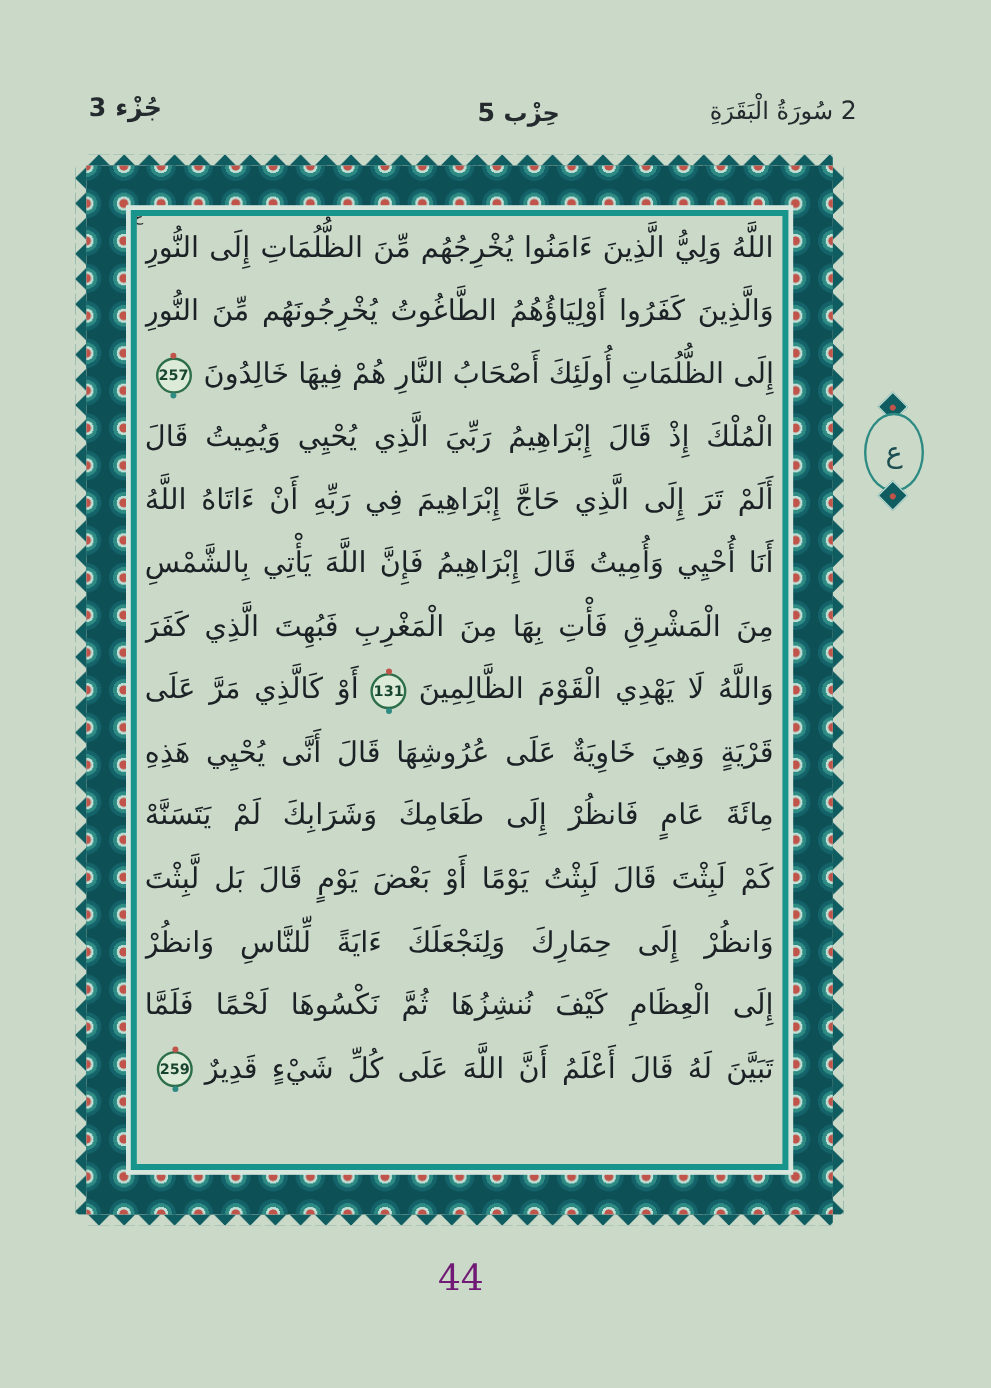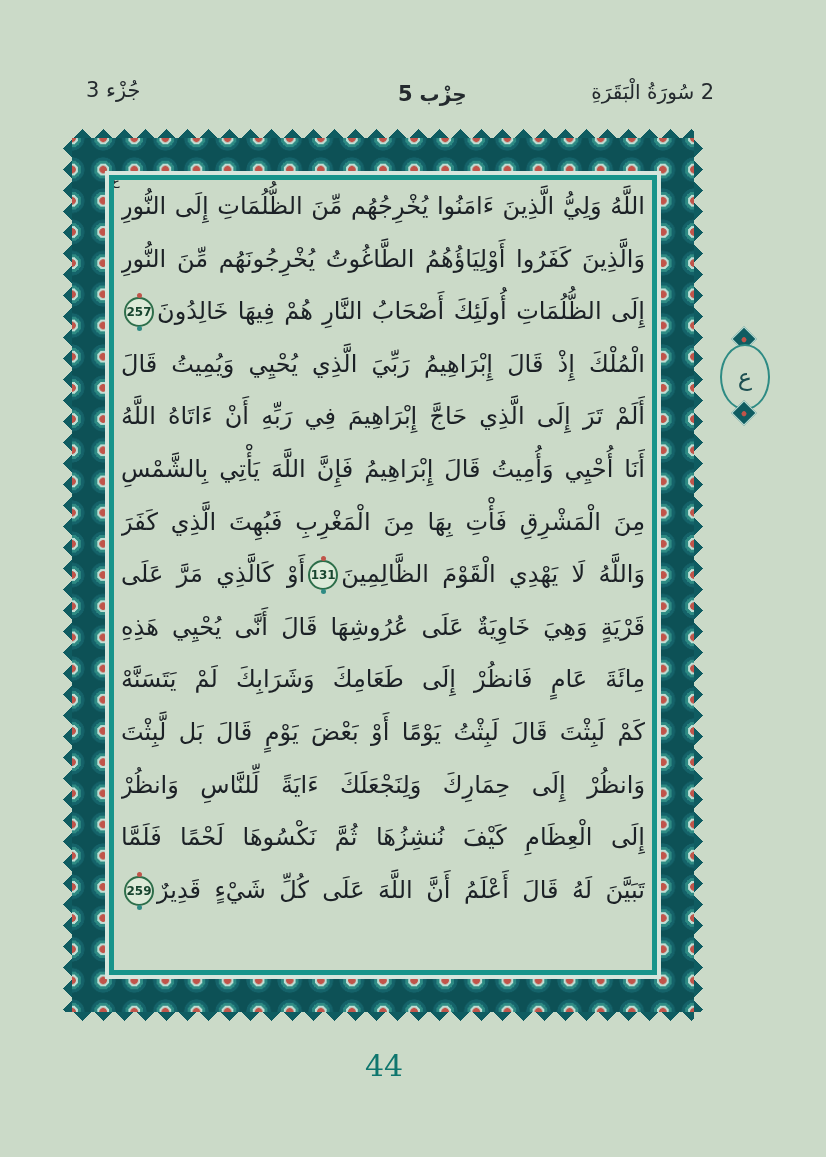--- a/index.html
+++ b/index.html
@@ -18,21 +18,21 @@
   }
   html,body{margin:0;padding:0;}
   body{background:var(--bg);font-family:"DejaVu Sans",sans-serif;}
   .page{position:relative;width:826px;height:1157px;background:var(--bg);overflow:hidden;}
 
   
   .hdr{position:absolute;color:#242a2e;white-space:nowrap;direction:rtl;}
   .hdr .num{font-size:21px;}
   .hdr-surah{right:112px;top:80px;font-size:20px;font-weight:normal;}
   .hdr-hizb{left:398px;top:82px;font-size:20px;font-weight:bold;}
-  .hdr-juz{left:86px;top:78px;font-size:21px;font-weight:normal;}
+  .hdr-juz{left:74px;top:78px;font-size:21px;font-weight:bold;}
 
   
   .teeth{position:absolute;}
   .teeth-top{left:72px;top:129px;width:622px;height:9px;
     background:conic-gradient(from 135deg at 50% 0,var(--teal2) 90deg,#0000 0);
     background-size:21px 9px;background-repeat:repeat-x;}
   .teeth-bottom{left:72px;top:1012px;width:622px;height:9px;
     background:conic-gradient(from -45deg at 50% 100%,var(--teal2) 90deg,#0000 0);
     background-size:21px 9px;background-repeat:repeat-x;}
   .teeth-left{left:63px;top:138px;width:9px;height:874px;
@@ -53,21 +53,21 @@
   .frame-line{width:100%;height:100%;box-sizing:border-box;border:5px solid var(--line);background:var(--bg);position:relative;}
 
   
   .quran-lines{position:absolute;inset:0;padding:0 7px;box-sizing:border-box;direction:rtl;overflow:hidden;}
   .quran-line{height:52.6px;line-height:52.6px;font-size:24px;color:var(--ink);
     text-align:justify;text-align-last:justify;white-space:nowrap;overflow:hidden;}
   .ayah-text{letter-spacing:0.5px;}
   .verse-badge{position:relative;display:inline-flex;align-items:center;justify-content:center;
     width:26px;height:26px;border-radius:50%;border:2px solid var(--badge-ring);
     background:var(--badge-bg);color:var(--badge-ink);
-    font-size:12px;font-weight:bold;line-height:26px;vertical-align:middle;margin:0 3px;
+    font-size:12px;font-weight:bold;line-height:26px;vertical-align:middle;margin:0 10px;
     font-family:"DejaVu Sans",sans-serif;}
   .verse-badge::before{content:"";position:absolute;top:-6px;left:50%;margin-left:-2.5px;
     width:5px;height:5px;border-radius:50%;background:var(--red);}
   .verse-badge::after{content:"";position:absolute;bottom:-6px;left:50%;margin-left:-2.5px;
     width:5px;height:5px;border-radius:50%;background:var(--ring);}
   .waqf-mark{position:absolute;top:-6px;left:-2px;font-size:13px;color:var(--ink);line-height:1;}
 
   
   .ruku{position:absolute;left:712px;top:328px;width:62px;height:96px;}
   .ruku .crown{position:absolute;left:50%;width:16px;height:16px;margin-left:-8px;
@@ -75,21 +75,21 @@
   .ruku .crown-top{top:2px;}
   .ruku .crown-bottom{bottom:2px;}
   .ruku .crown i{position:absolute;left:50%;top:50%;width:5px;height:5px;margin:-2.5px;
     border-radius:50%;background:var(--red);display:block;}
   .ruku .oval{position:absolute;left:8px;top:16px;width:46px;height:62px;border-radius:50%;
     border:2px solid var(--ring);display:flex;align-items:center;justify-content:center;
     color:#1d4f52;font-size:24px;background:var(--bg);}
 
   
   .page-num{position:absolute;left:334px;top:1048px;width:100px;text-align:center;
-    font-family:"DejaVu Serif",serif;font-size:30px;color:#0f766e;}
+    font-family:"DejaVu Serif",serif;font-size:30px;color:#701a75;}
 </style>
 </head>
 <body>
 
 <div class="page">
 
   <div class="hdr hdr-surah" dir="rtl">
     <span class="num">2</span>
     <span>سُورَةُ الْبَقَرَةِ</span>
   </div>

